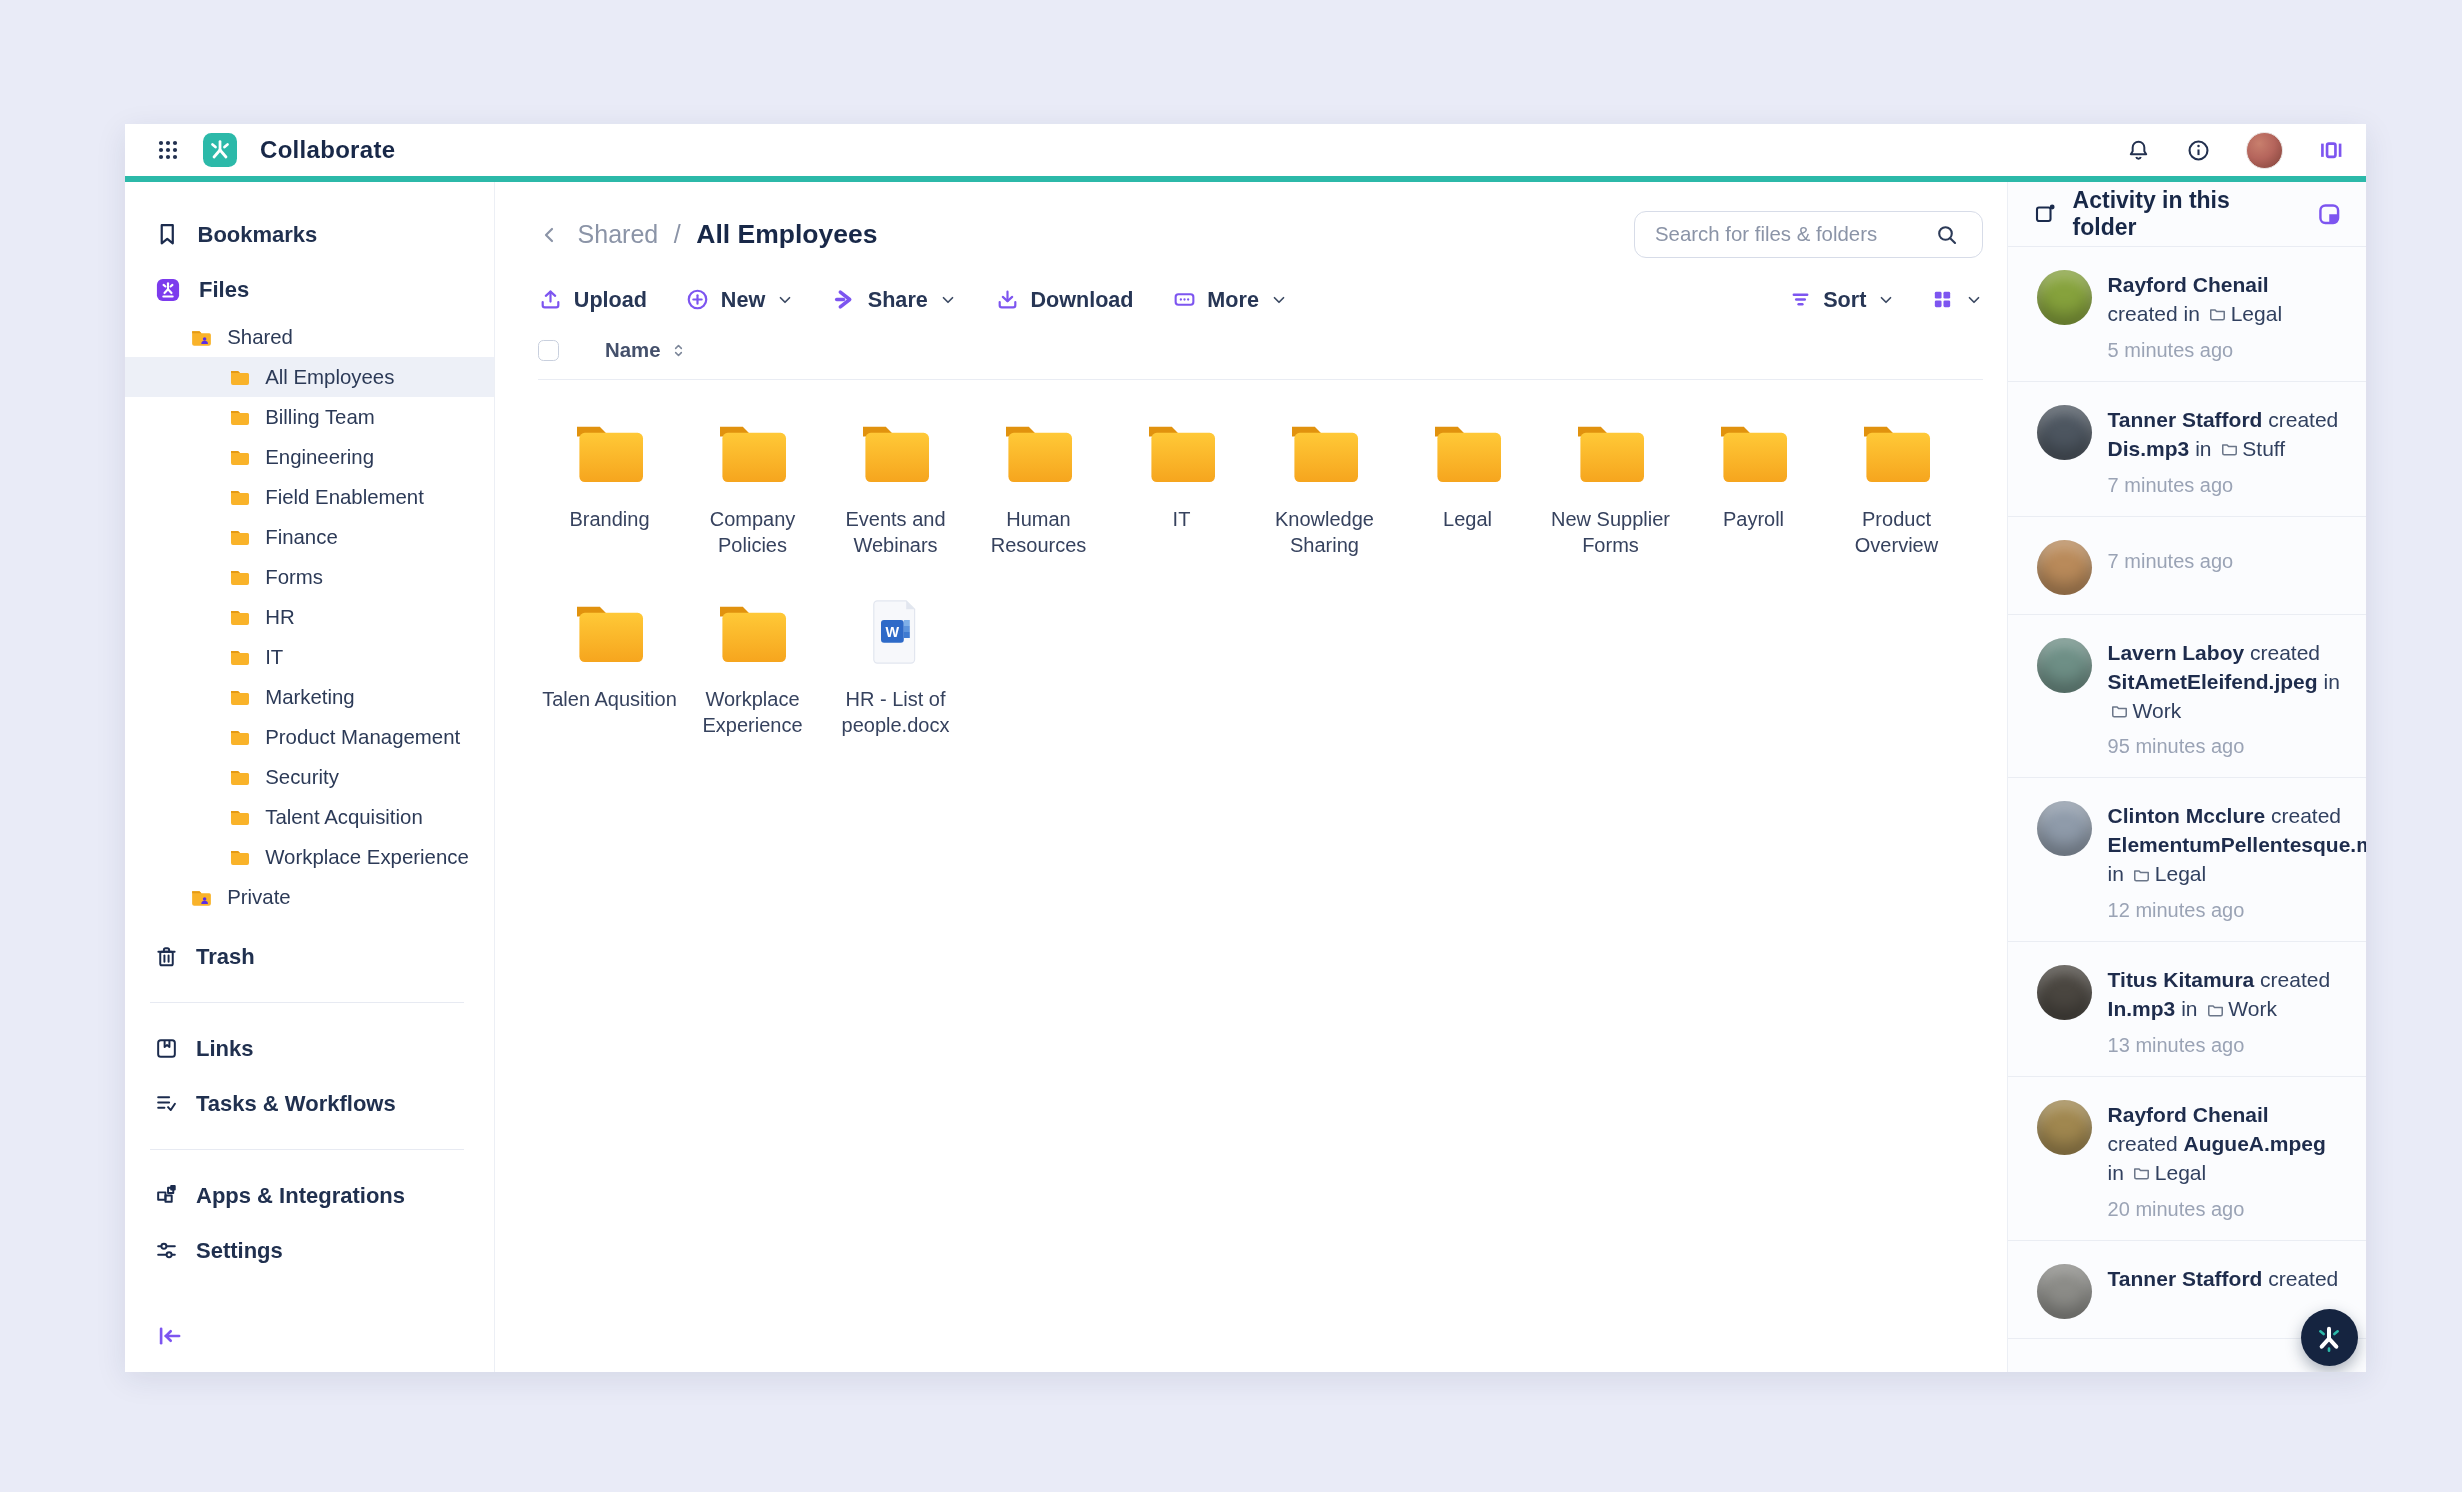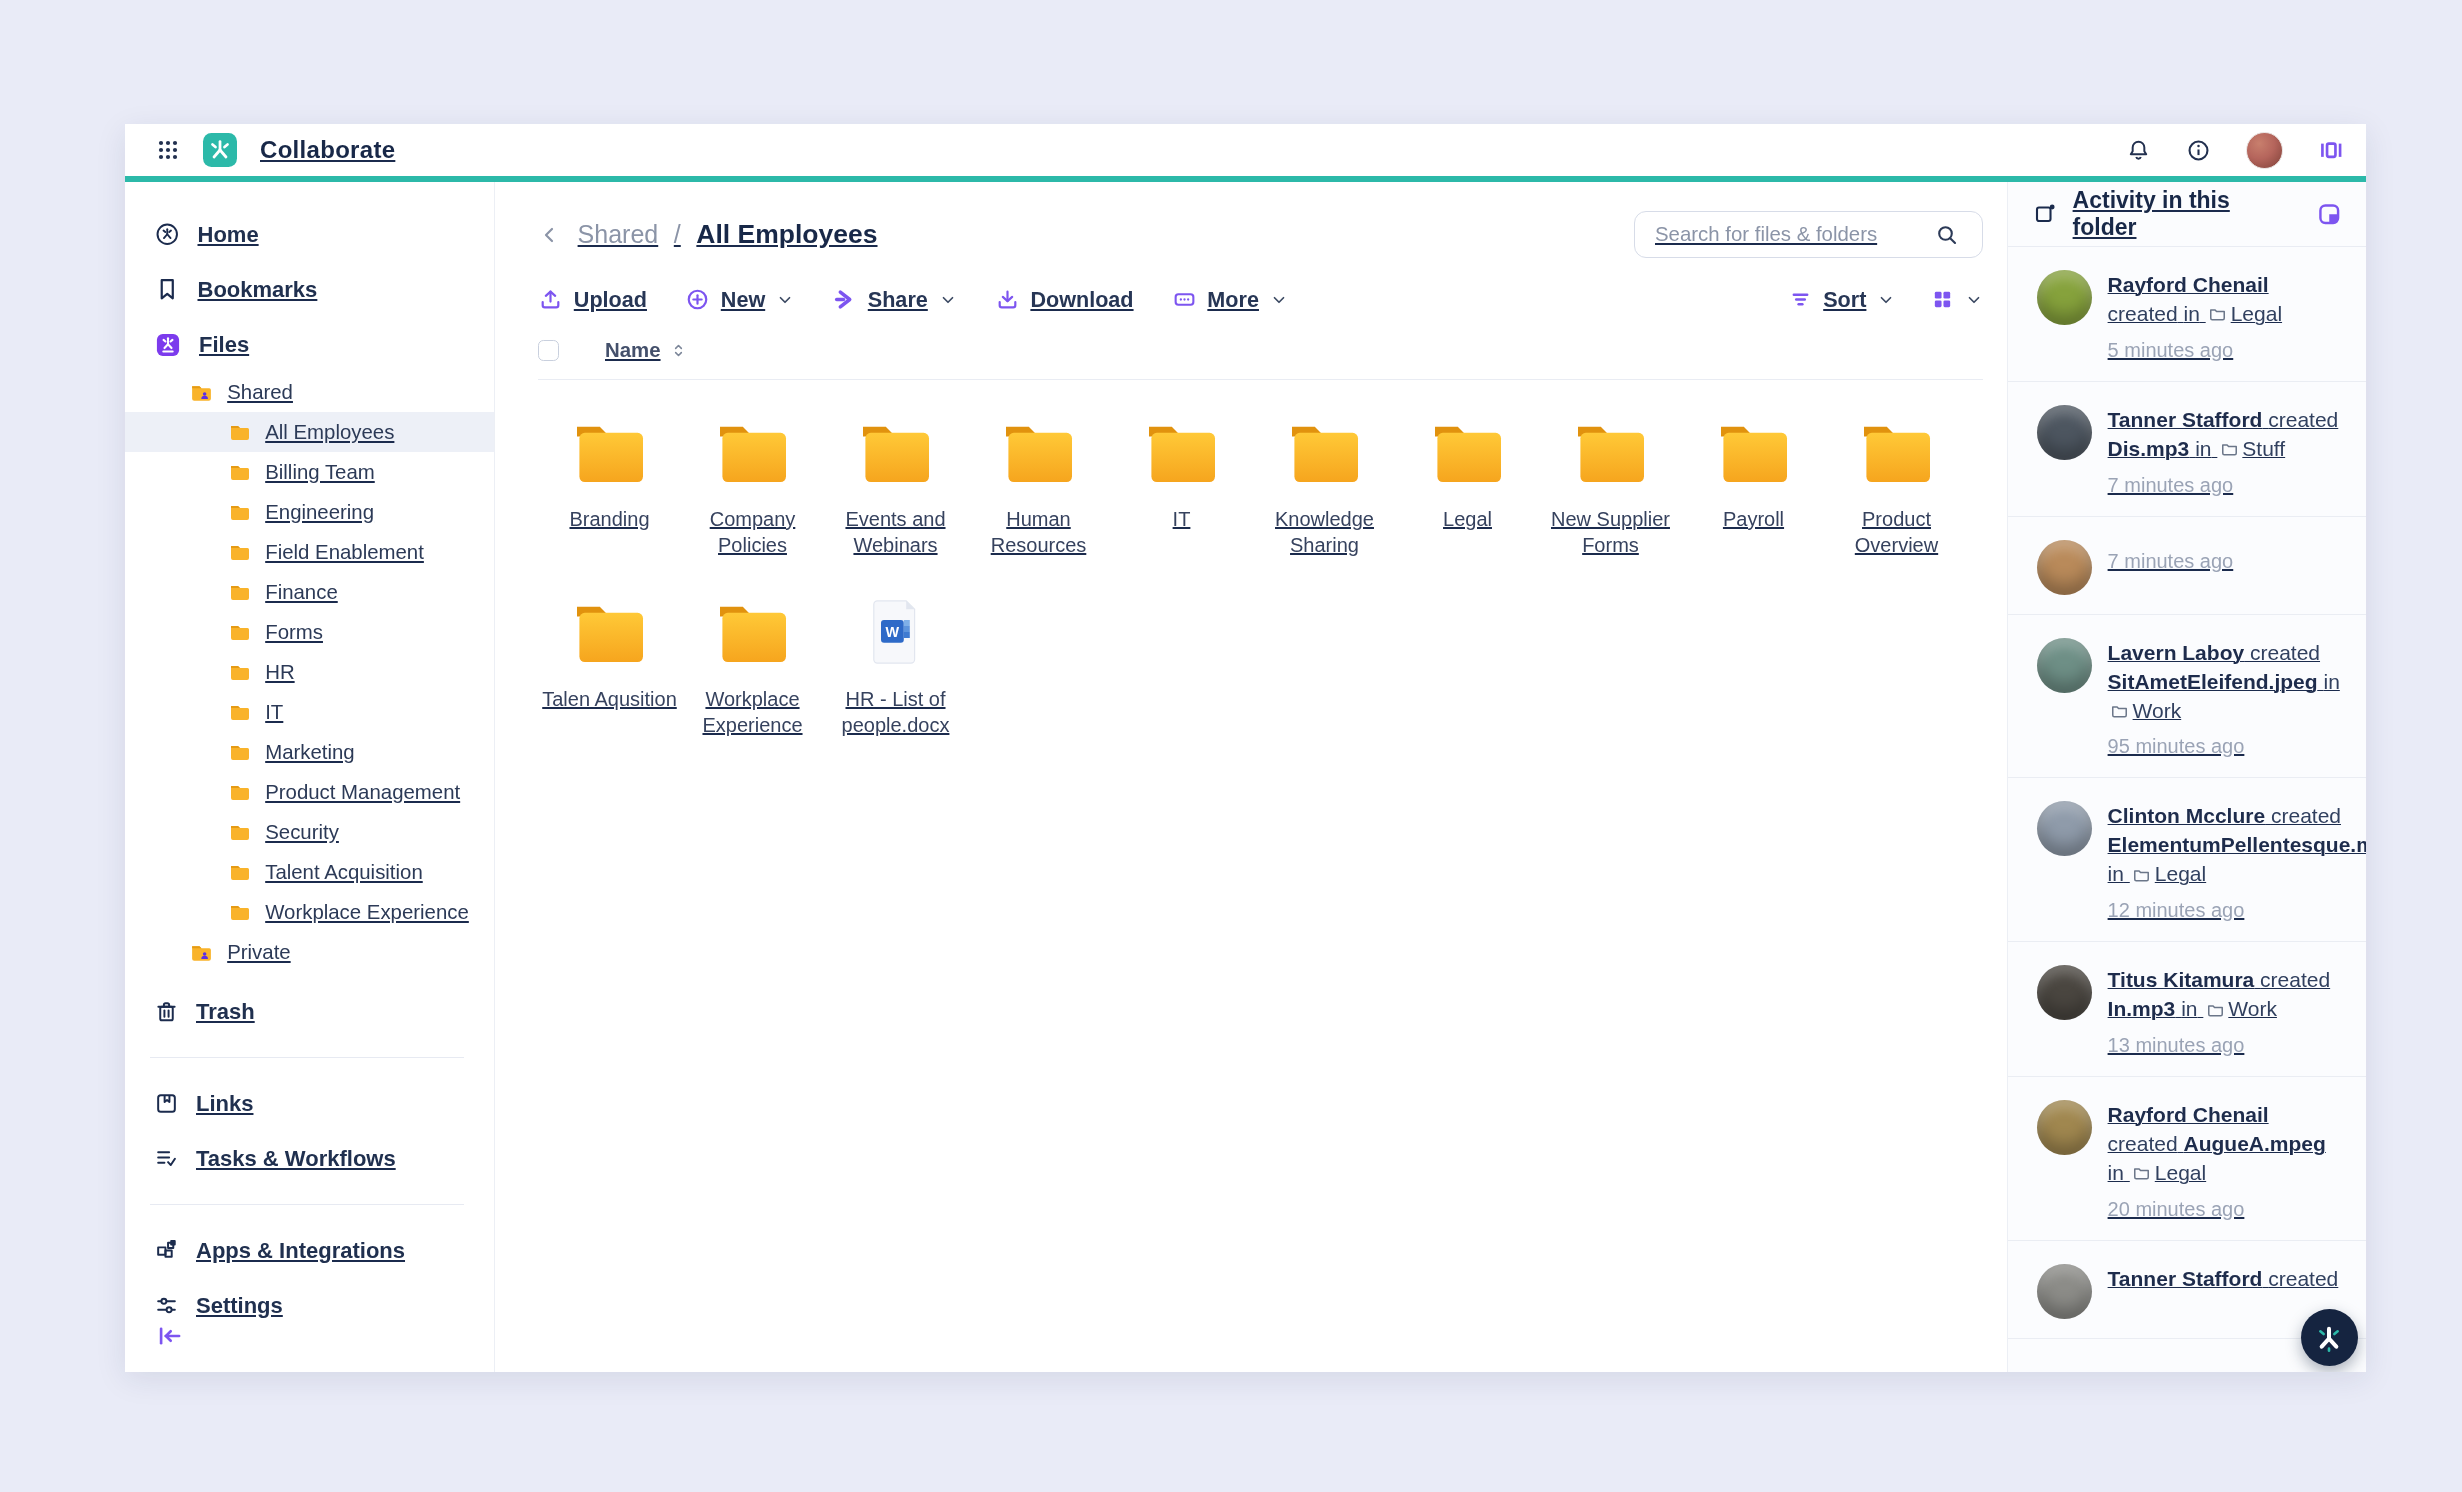--- a/index.html
+++ b/index.html
@@ -1,19 +1,19 @@
 <!DOCTYPE html>
 <html style="font-size:9.6px"><head>
 <meta charset="utf-8">
 <style>
   html,body{margin:0;padding:0;background:#E9EBF7;}
   .stage{position:relative;width:2462px;height:1492px;background:#E9EBF7;
          font-family:"Liberation Sans",sans-serif;color:#1B2B4D;overflow:hidden;}
   .app{position:absolute;left:125px;top:124px;width:2241px;height:1248px;background:#a16207;
-       display:flex;flex-direction:column;overflow:hidden;box-shadow:0 7.2px 29px rgba(27,43,77,.10);text-decoration:underline;}
+       display:flex;flex-direction:column;overflow:hidden;box-shadow:0 7.2px 29px rgba(27,43,77,.10);}
 
   
   .topbar{height:52px;flex:0 0 auto;display:flex;align-items:center;padding:0 21.6px 0 31px;
           border-bottom:6px solid #2CB9A9;background:#fff;}
   .brand{display:flex;align-items:center;gap:23px;}
   .logo-tile{width:34px;height:34px;border-radius:8.4px;background:#2CB9A9;display:flex;align-items:center;justify-content:center;}
   .app-name{font-size:24px;font-weight:700;color:#182848;letter-spacing:0.3px;}
   .topbar-right{margin-left:auto;display:flex;align-items:center;gap:35px;}
   .avatar-top{width:35px;height:35px;border-radius:50%;
       background:radial-gradient(circle at 35% 30%, #c87f6d 0%, #b5655c 45%, #7e4038 100%);
@@ -143,33 +143,20 @@
             <line x1="20" y1="6" x2="20" y2="18"></line>
           </svg>
         </span>
       </div>
     </div>
 
     <div class="cols">
 
       <div class="sidebar">
         <div class="nav-item">
-          <svg width="26.5" height="26.5" viewBox="0 0 24 24" fill="none" stroke="#1B2B4D" stroke-width="1.8">
-            <circle cx="12" cy="12" r="8.8"></circle>
-            <g stroke-linecap="round" stroke-width="1.7">
-              <line x1="12" y1="7.5" x2="12" y2="12"></line>
-              <line x1="12" y1="12" x2="9" y2="15.5"></line>
-              <line x1="12" y1="12" x2="15" y2="15.5"></line>
-              <line x1="8.6" y1="8.6" x2="10.2" y2="10"></line>
-              <line x1="15.4" y1="8.6" x2="13.8" y2="10"></line>
-            </g>
-          </svg>
-          <span class="lbl">Home</span>
-        </div>
-        <div class="nav-item">
           <svg width="26.5" height="26.5" viewBox="0 0 24 24" fill="none" stroke="#1B2B4D" stroke-width="2" stroke-linejoin="round">
             <path d="M7 3.8h10v16.4l-5-4.1-5 4.1z"></path>
           </svg>
           <span class="lbl">Bookmarks</span>
         </div>
         <div class="nav-item">
           <svg width="28" height="28" viewBox="0 0 24 24">
             <rect x="2.5" y="2.5" width="19" height="19" rx="5" fill="#7C3BED"></rect>
             <g stroke="#fff" stroke-width="1.8" stroke-linecap="round" fill="none">
               <line x1="12" y1="6.2" x2="12" y2="11.4"></line>

